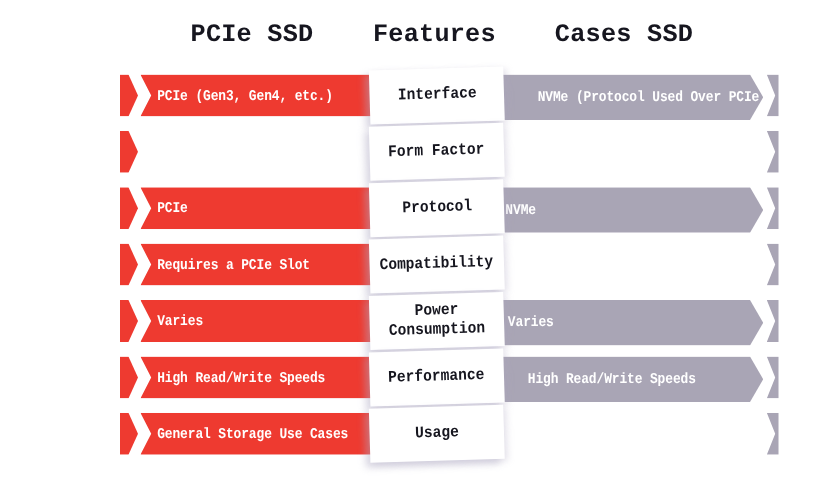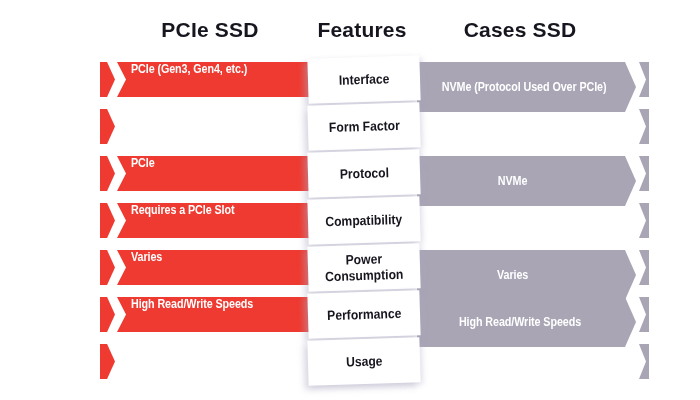--- a/index.html
+++ b/index.html
@@ -1,19 +1,19 @@
 <!DOCTYPE html>
 <html style="--red: #ee3a30; --gray: #a9a5b5; --ink: #16161f; --background: #ffffff; --bar_text: #ffffff; --band_shadow: #cfcbdd;"><head>
 <meta charset="utf-8">
 <style>
   html,body{margin:0;padding:0;background:#fff;}
   .canvas{
     position:relative;width:700px;height:400px;overflow:hidden;
     background:var(--background,#fff);
-    font-family:Liberation Sans, sans-serif;
+    font-family:Liberation Mono, monospace;
   }
   
   .hdr{
     position:absolute;top:16px;height:28px;line-height:28px;
     font-size:21px;font-weight:bold;color:var(--ink,#16161f);
     text-align:center;letter-spacing:.2px;
   }
   .hdr-left{left:110px;width:200px;}
   .hdr-center{left:306px;width:112px;}
   .hdr-right{left:420px;width:200px;}
@@ -22,45 +22,45 @@
   
   .chev-left{
     position:absolute;left:100px;top:0;width:15px;height:35px;
     background:var(--red,#ee3a30);
     clip-path:polygon(0 0,47% 0,100% 50%,47% 100%,0 100%);
   }
   .bar-left{
     position:absolute;left:117px;top:0;width:197px;height:35px;
     background:var(--red,#ee3a30);
     clip-path:polygon(0 0,100% 0,100% 100%,0 100%,9px 50%);
-    display:flex;align-items:flex-start;box-sizing:border-box;padding-left:14px;
+    display:flex;align-items:center;box-sizing:border-box;padding-left:14px;
     filter:drop-shadow(0 2px 1px rgba(172,167,192,.30));
   }
   .bar-left .txt{
     color:var(--bar_text,#fff);font-size:12.5px;font-weight:bold;white-space:nowrap;
     letter-spacing:-.1px;transform:scaleX(.86);transform-origin:left center;
   }
   
   .band{
     position:absolute;left:308px;top:-5px;width:112px;height:45px;
     background:#fff;transform:rotate(-1.7deg);z-index:2;
     box-shadow:-4px 4px 6px rgba(175,170,195,.45),3px 2px 5px rgba(175,170,195,.28);
     display:flex;align-items:center;justify-content:center;
   }
   .feature{
     font-size:13.5px;font-weight:bold;color:var(--ink,#16161f);
     text-align:center;line-height:1.12;padding:0 5px;
     transform:scaleX(.9);transform-origin:center;
   }
   
   .bar-right{
-    position:absolute;left:417px;top:0;width:219px;height:50px;
+    position:absolute;left:417px;top:0;width:219px;height:38px;
     background:var(--gray,#a9a5b5);
     clip-path:polygon(0 0,calc(100% - 11px) 0,100% 50%,calc(100% - 11px) 100%,0 100%);
-    display:flex;align-items:center;justify-content:center;
+    display:flex;align-items:center;justify-content:flex-start;
     box-sizing:border-box;padding-right:32px;
     filter:drop-shadow(0 2px 1px rgba(172,167,192,.30));
   }
   .bar-right .txt{
     color:var(--bar_text,#fff);font-size:12.5px;font-weight:bold;white-space:nowrap;
     letter-spacing:-.1px;transform:scaleX(.86);transform-origin:right center;
   }
   .chev-right{
     position:absolute;left:639px;top:0;width:10px;height:35px;
     background:var(--gray,#a9a5b5);
@@ -146,19 +146,22 @@
         <span class="feature">Performance</span>
       </div>
     <div class="bar-right">
         <span class="txt">High Read/Write Speeds</span>
       </div>
     <div class="chev-right"></div>
   </div>
 
   <div class="row" style="top:344px">
     <div class="chev-left"></div>
+    <div class="bar-left">
+        <span class="txt">General Storage Use Cases</span>
+      </div>
     <div class="band">
         <span class="feature">Usage</span>
       </div>
     <div class="chev-right"></div>
   </div>
 
 </div>
 
 </body></html>

